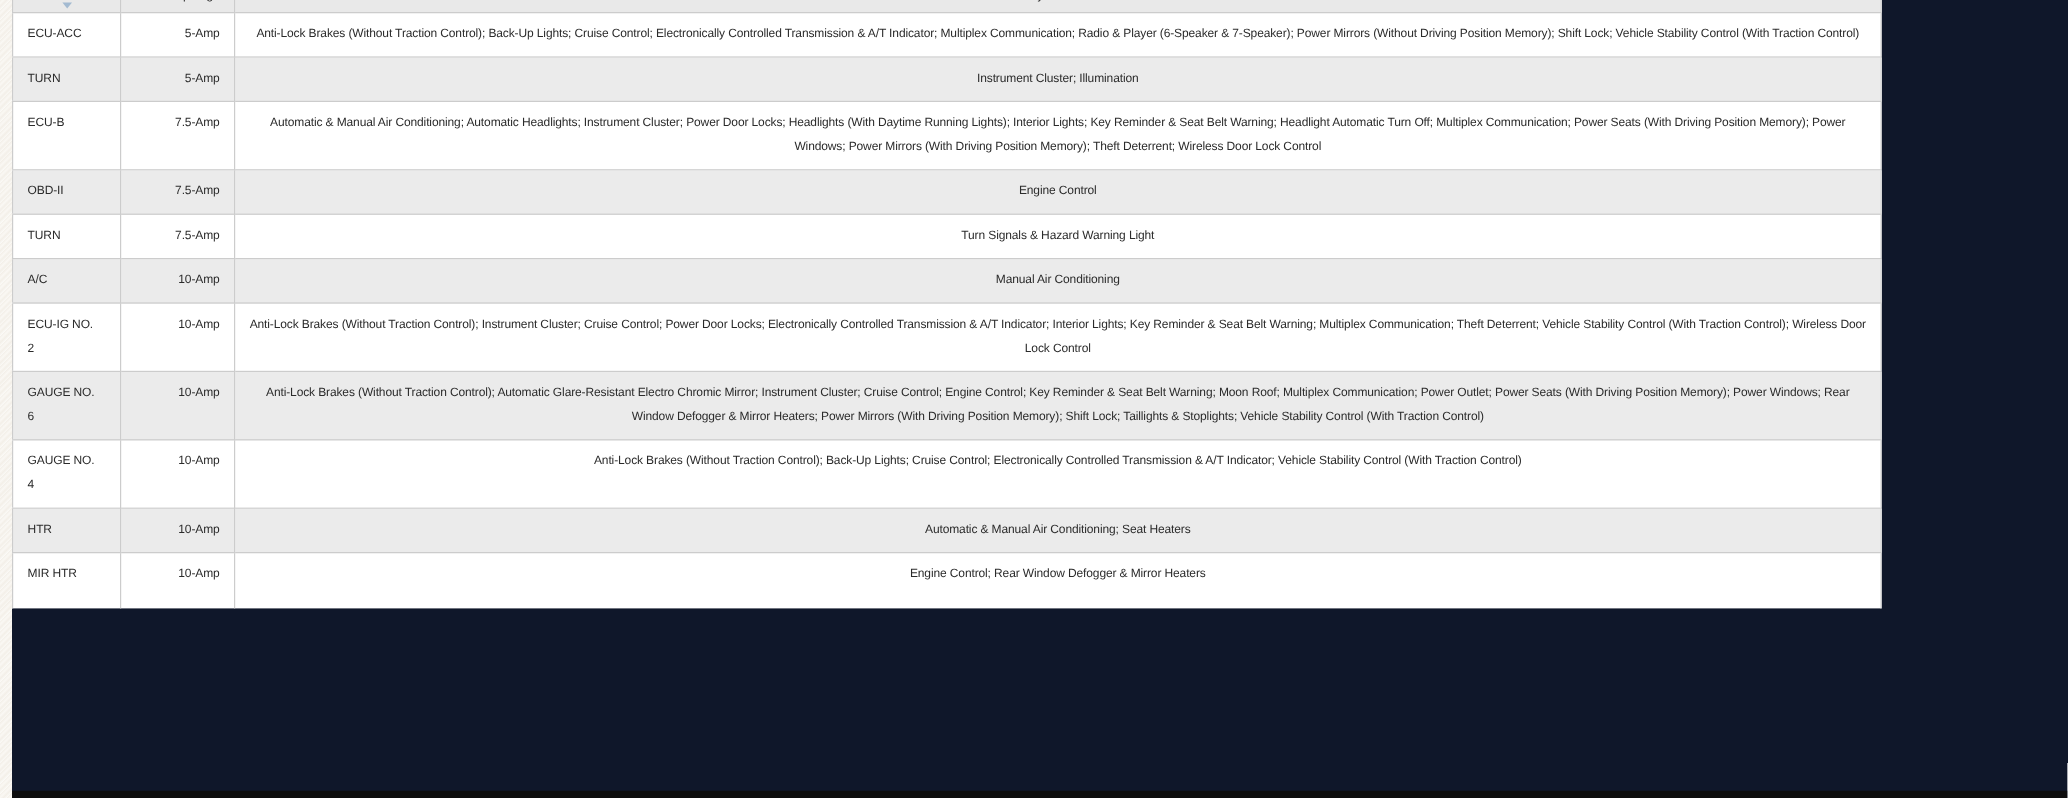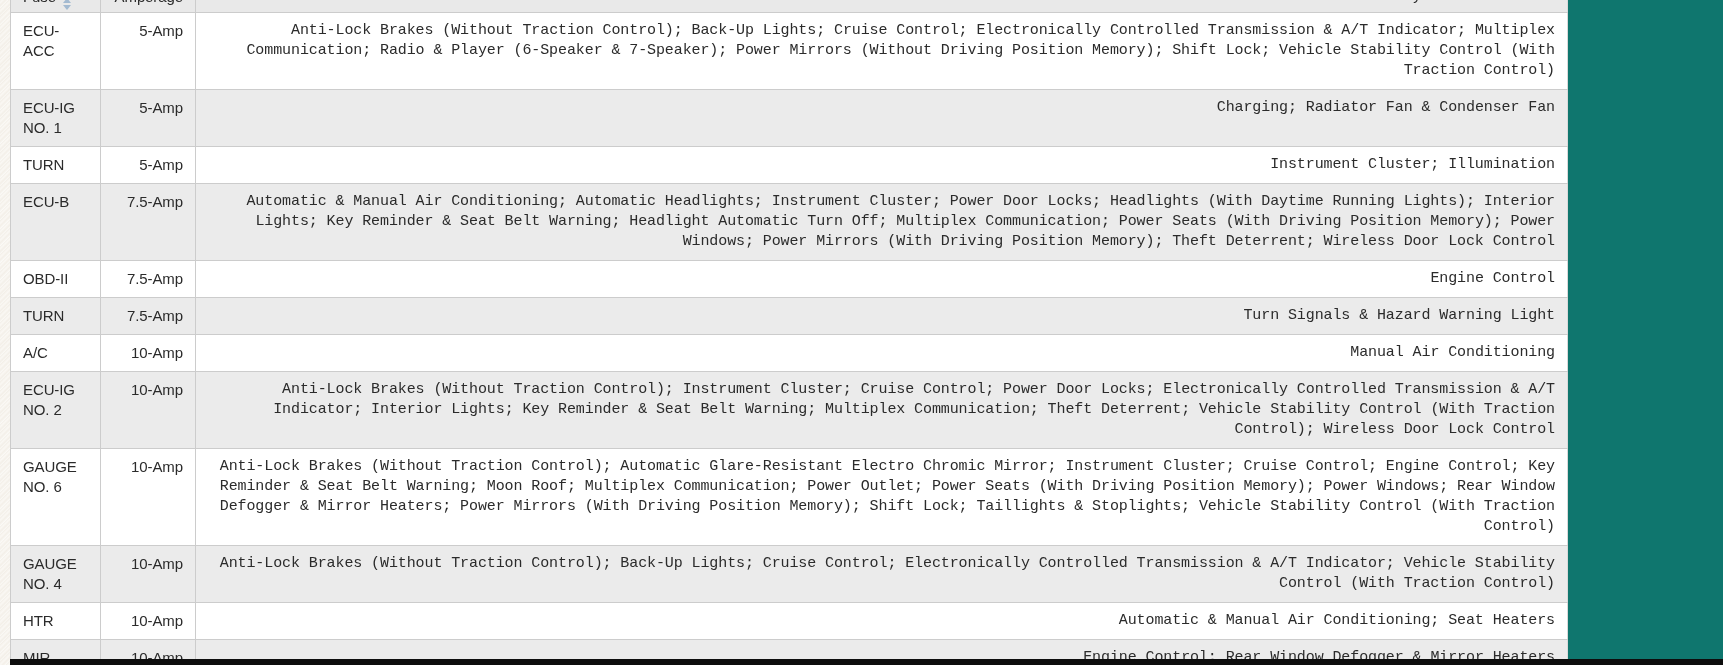--- a/index.html
+++ b/index.html
@@ -11,23 +11,23 @@
     --sort-icon: #a3bad1;
     --bottom-bar: #0d0d0d;
   }
   * { margin: 0; padding: 0; box-sizing: border-box; }
   html, body { background: #ffffff; }
   .viewport {
     position: relative;
     width: 1723px;
     height: 665px;
     overflow: hidden;
-    background: #0f766e;
+    background: #0f172a;
     font-family: "Liberation Sans", sans-serif;
-    font-size: 15px;
+    font-size: 10px;
     line-height: 20px;
     color: var(--text);
     letter-spacing: -0.1px;
   }
   .left-texture {
     position: absolute;
     left: 0; top: 0; bottom: 0;
     width: 10px;
     background: repeating-linear-gradient(
       135deg,
@@ -59,21 +59,21 @@
     padding: 13px 12px 3px 12px;
     text-align: left;
     white-space: nowrap;
   }
   td { padding: 8px 12px; }
   .col-fuse  { width: 90px; }
   .col-amp   { width: 95px; }
   .col-circ  { width: auto; }
   td.cell-fuse { padding: 8px 20px 8px 12px; }
   td.cell-amp, th.col-amp { text-align: right; }
-  td.cell-circ, th.col-circ { text-align: right; font-family: Liberation Mono, monospace; }
+  td.cell-circ, th.col-circ { text-align: center; }
   td.cell-fuse, td.cell-amp { border-right: 1px solid var(--border); }
   th.col-fuse, th.col-amp { border-right: 1px solid var(--border); }
   tbody tr:nth-child(even) td { background: var(--stripe-bg); }
   tbody tr:last-child td { border-bottom: none; padding-bottom: 18px; margin-top: 46px; }
   .sort {
     display: inline-flex;
     flex-direction: column;
     gap: 2px;
     margin-left: 7px;
     vertical-align: baseline;
@@ -122,25 +122,20 @@
           <th class="col-circ">Circuits/Systems Protected</th>
         </tr>
       </thead>
       <tbody id="rows">
           <tr>
             <td class="cell-fuse">ECU-ACC</td>
             <td class="cell-amp">5-Amp</td>
             <td class="cell-circ">Anti-Lock Brakes (Without Traction Control); Back-Up Lights; Cruise Control; Electronically Controlled Transmission &amp; A/T Indicator; Multiplex Communication; Radio &amp; Player (6-Speaker &amp; 7-Speaker); Power Mirrors (Without Driving Position Memory); Shift Lock; Vehicle Stability Control (With Traction Control)</td>
           </tr>
           <tr>
-            <td class="cell-fuse">ECU-IG NO. 1</td>
-            <td class="cell-amp">5-Amp</td>
-            <td class="cell-circ">Charging; Radiator Fan &amp; Condenser Fan</td>
-          </tr>
-          <tr>
             <td class="cell-fuse">TURN</td>
             <td class="cell-amp">5-Amp</td>
             <td class="cell-circ">Instrument Cluster; Illumination</td>
           </tr>
           <tr>
             <td class="cell-fuse">ECU-B</td>
             <td class="cell-amp">7.5-Amp</td>
             <td class="cell-circ">Automatic &amp; Manual Air Conditioning; Automatic Headlights; Instrument Cluster; Power Door Locks; Headlights (With Daytime Running Lights); Interior Lights; Key Reminder &amp; Seat Belt Warning; Headlight Automatic Turn Off; Multiplex Communication; Power Seats (With Driving Position Memory); Power Windows; Power Mirrors (With Driving Position Memory); Theft Deterrent; Wireless Door Lock Control</td>
           </tr>
           <tr>

